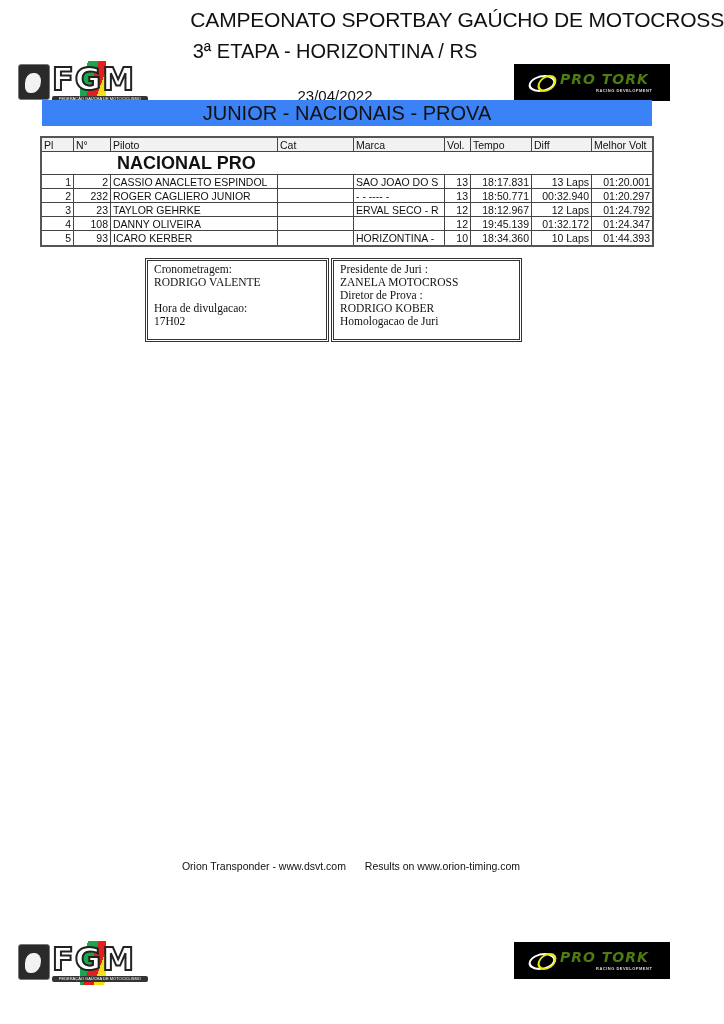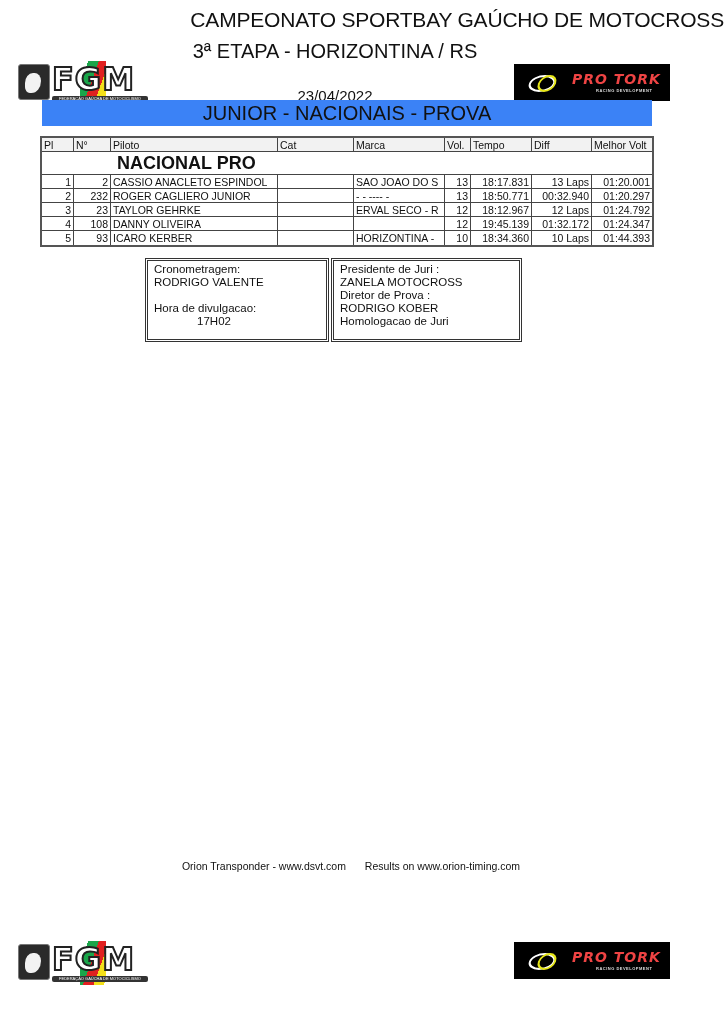--- a/index.html
+++ b/index.html
@@ -15,42 +15,42 @@
   .fgm .state { position:absolute; left:0; top:3px; width:30px; height:34px; background:#2a2a2a; border:1px solid #777; border-radius:3px; }
   .fgm .state::after { content:""; position:absolute; left:6px; top:8px; width:16px; height:20px; background:#f2f2f2; border-radius:50% 40% 60% 30%; }
   .fgm .stripes { position:absolute; left:62px; top:0; width:26px; height:44px; background:linear-gradient(110deg, transparent 0 20%, #1aa64a 20% 45%, #e02020 45% 70%, #f3e019 70% 95%, transparent 95%); }
   .fgm .letters { position:absolute; left:34px; top:0; font-family:"DejaVu Sans", sans-serif; font-weight:bold; font-size:32px; line-height:36px; color:#fff; -webkit-text-stroke:2px #222; letter-spacing:1px; }
   .fgm .sub { position:absolute; left:34px; top:35px; width:96px; height:6px; background:#333; border-radius:2px; color:#fff; font-size:4px; line-height:6px; text-align:center; white-space:nowrap; overflow:hidden; }
 
   
   .protork { width:156px; height:37px; background:#000; }
   .protork .mark { position:absolute; left:15px; top:11px; width:22px; height:13px; border:2px solid #fff; border-radius:50%; transform:skewX(-20deg); }
   .protork .mark2 { position:absolute; left:24px; top:11px; width:14px; height:13px; border:2px solid #e6e619; border-radius:50%; transform:skewX(-20deg); }
-  .protork .name { position:absolute; left:58px; top:7px; font-family:"DejaVu Sans", sans-serif; font-weight:bold; font-style:italic; font-size:14px; color:#ef4444; letter-spacing:1px; }
+  .protork .name { position:absolute; left:46px; top:7px; font-family:"DejaVu Sans", sans-serif; font-weight:bold; font-style:italic; font-size:14px; color:#4d7c0f; letter-spacing:1px; }
   .protork .tag { position:absolute; left:82px; top:24px; font-size:4px; color:#ddd; letter-spacing:0.5px; font-weight:bold; }
 
   
   .results { left:40px; top:136px; width:614px; border:2px solid #555; box-sizing:border-box; }
   .row { position:relative; height:14px; display:flex; }
   .cell { box-sizing:border-box; height:14px; font-size:10.5px; line-height:14px; padding:0 2px; white-space:nowrap; overflow:hidden; border-right:1px solid #444; }
   .cell:last-child { border-right:none; }
   .hdr .cell { background:#f2f2f2; border-bottom:1px solid #444; }
   .num { text-align:right; }
   .sect { height:22px; border-bottom:1px solid #444; position:relative; }
   .sect span { position:absolute; left:75px; top:1px; font-weight:bold; font-size:18px; line-height:20px; }
   .data .cell { border-bottom:1px solid #444; }
   .data:last-child .cell { border-bottom:none; }
   .c-pl{width:32px}.c-no{width:37px}.c-pi{width:167px}.c-cat{width:76px}.c-ma{width:91px}.c-vol{width:26px}.c-te{width:61px}.c-di{width:60px}.c-mv{width:60px}
 
   
-  .offbox { top:258px; height:84px; border:3px double #333; box-sizing:border-box; font-size:11.5px; line-height:13px; padding:2px 6px; }
+  .offbox { top:258px; height:84px; border:3px double #333; box-sizing:border-box; font-size:11.5px; line-height:13px; padding:2px 6px;font-family:Liberation Serif, serif; }
   .offbox div { height:13px; white-space:nowrap; }
   .off-left { left:145px; width:184px; }
   .off-right { left:331px; width:191px; }
-  .center { text-align:center; }
+  .center { text-align:left; }
 
   .footer { left:0; width:702px; top:860px; text-align:center; font-size:10.5px; word-spacing:0; }
   .footer span { margin:0 8px; }
 </style>
 </head>
 <body>
 
 <div class="abs title1">CAMPEONATO SPORTBAY GAÚCHO DE MOTOCROSS</div>
 <div class="abs title2">3ª ETAPA - HORIZONTINA / RS</div>
 <div class="abs date">23/04/2022</div>

